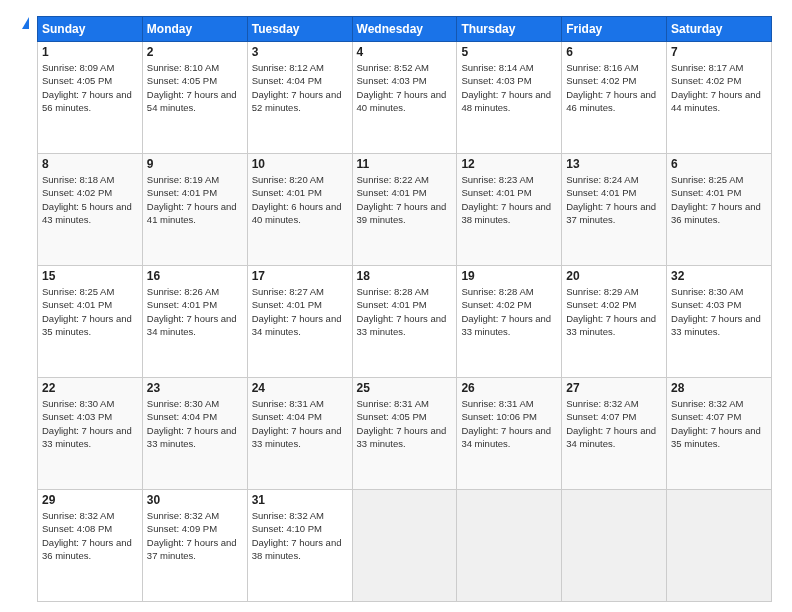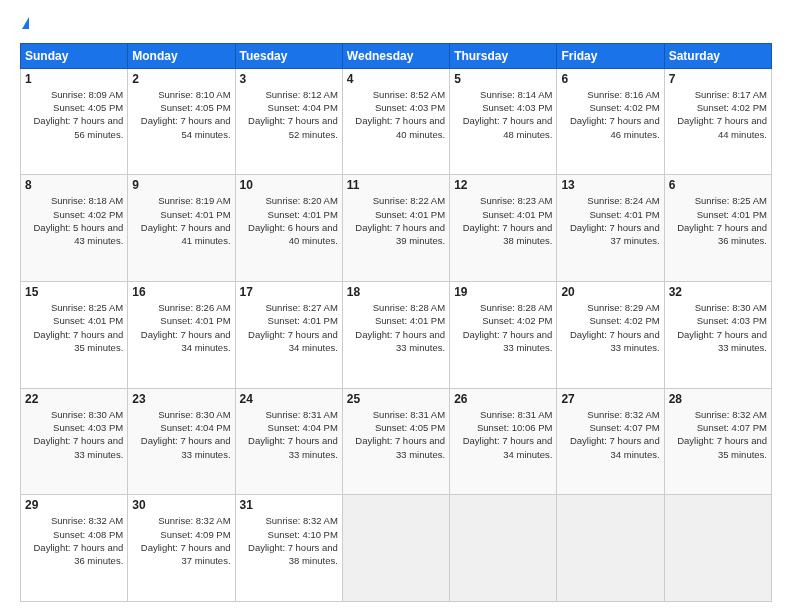--- a/index.html
+++ b/index.html
@@ -8,21 +8,22 @@
       height: 612px;
       font-family: Arial, sans-serif;
       background: #fff;
       overflow: hidden;
     }
     .page {
       width: 792px;
       height: 612px;
       padding: 16px 20px 10px 20px;
       display: flex;
-      flex-direction: column;
+      flex-direction: row;
+      gap: 8px;
     }
     .header {
       display: flex;
       justify-content: space-between;
       align-items: flex-start;
       margin-bottom: 8px;
     }
     .title-area {
       text-align: right;
     }
@@ -69,21 +70,20 @@
     }
     .day-num {
       font-size: 12px;
       font-weight: bold;
       color: #222;
       display: block;
       margin-bottom: 2px;
     }
     .day-info {
       line-height: 1.4;
-      text-align: right;
     }
     .logo-container {
       display: flex;
       align-items: center;
     }
   </style>
 </head>
 <body>
 
 <div class="page">

